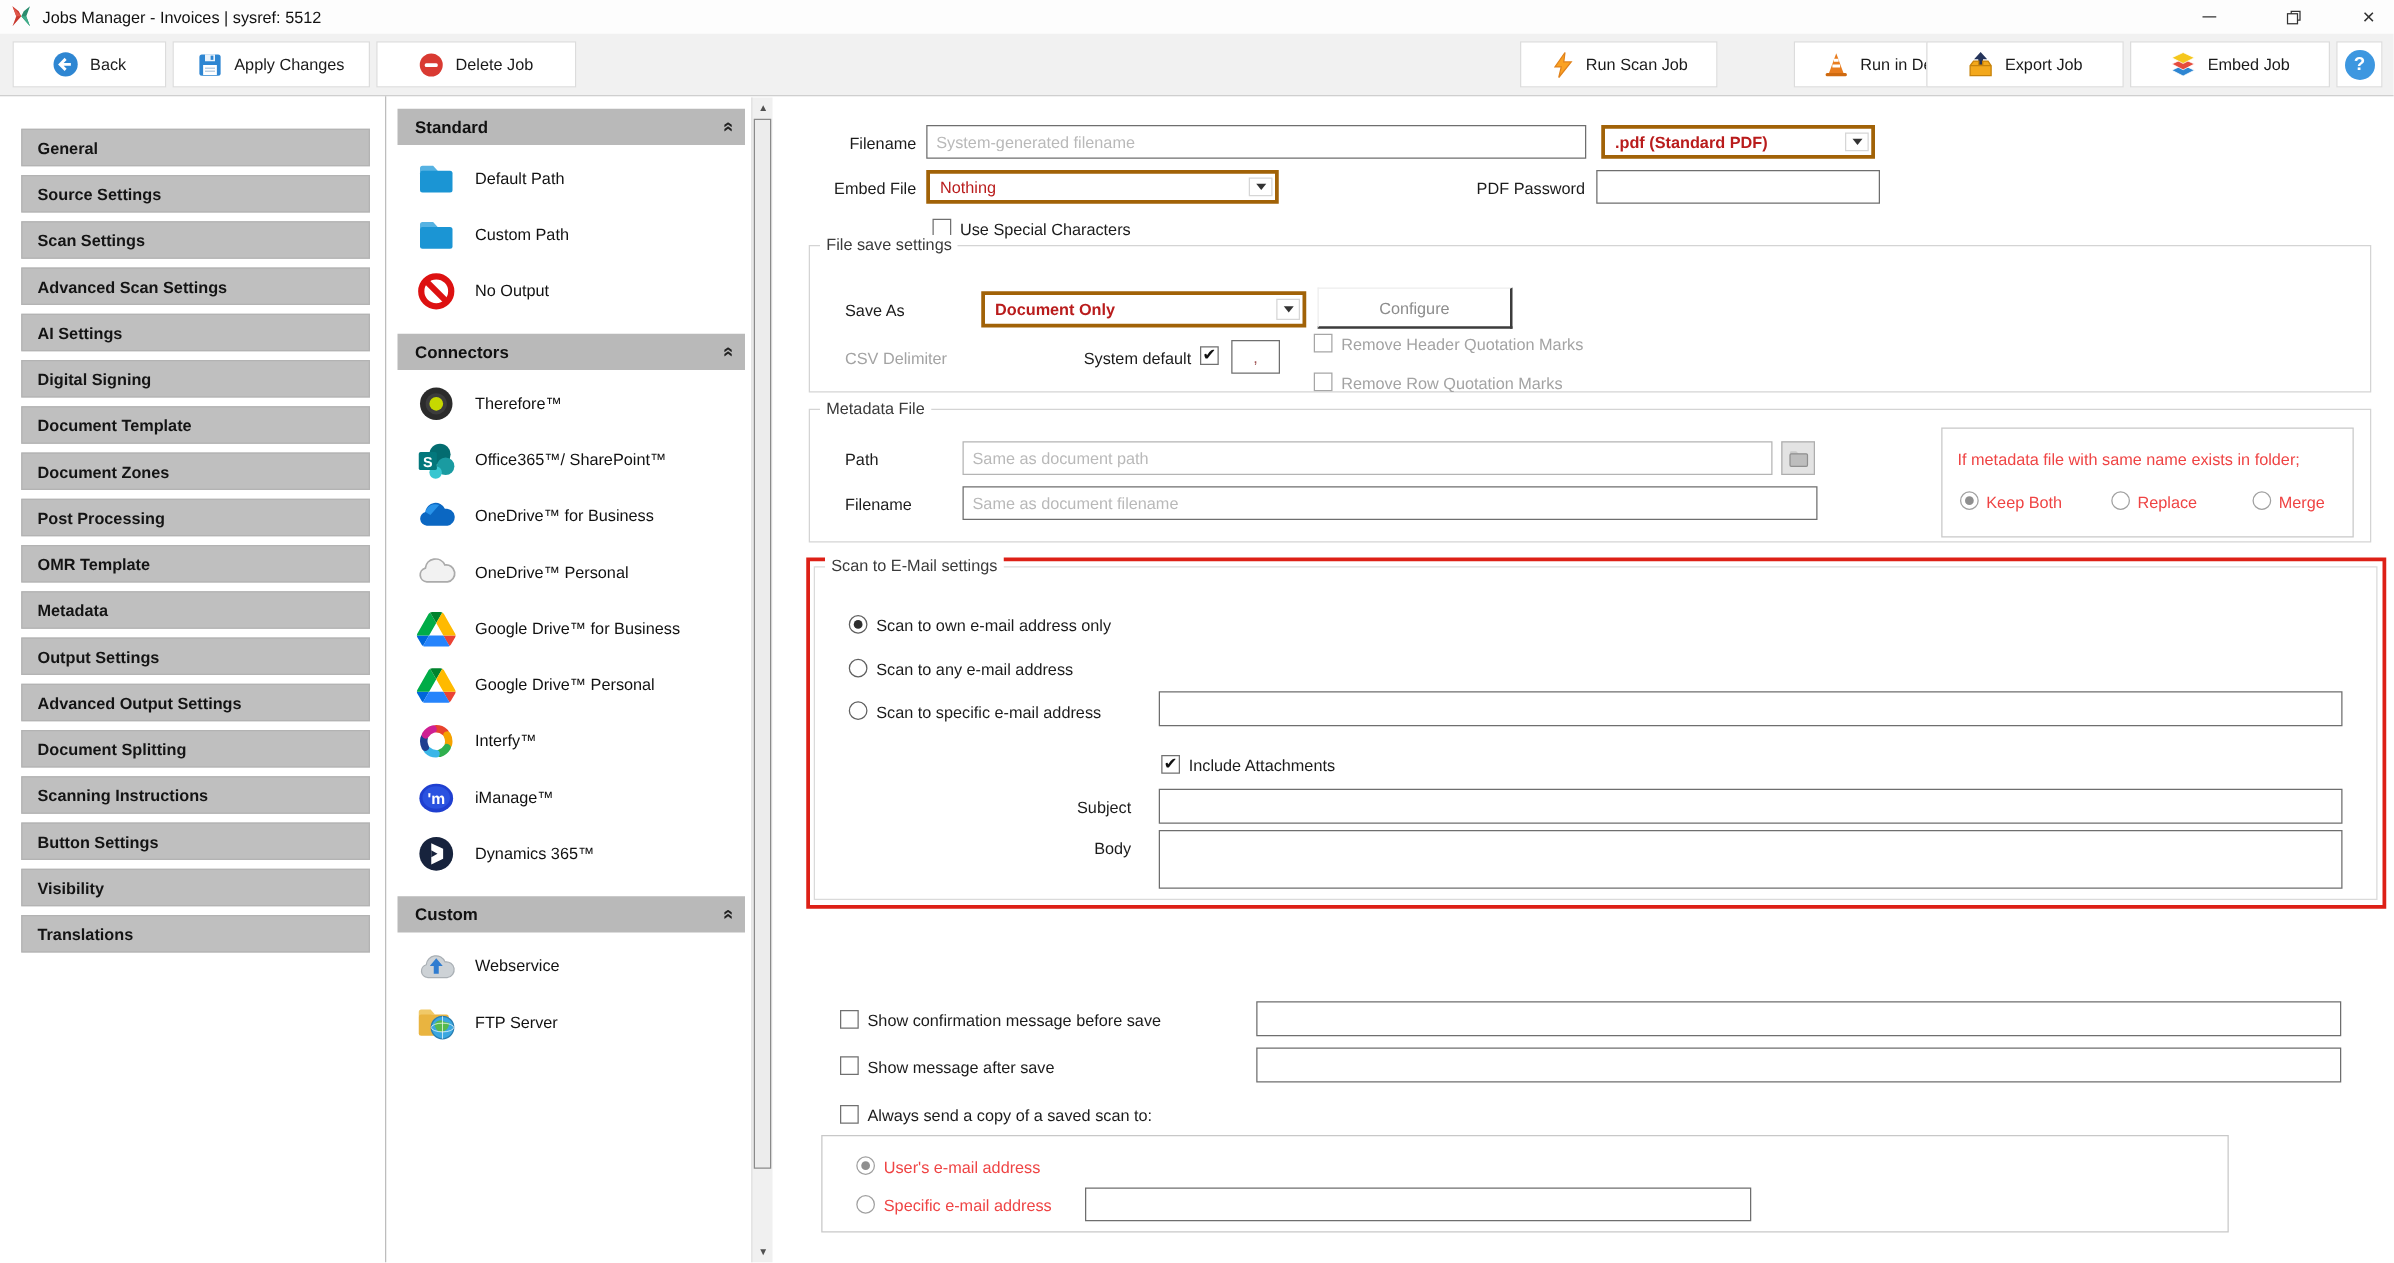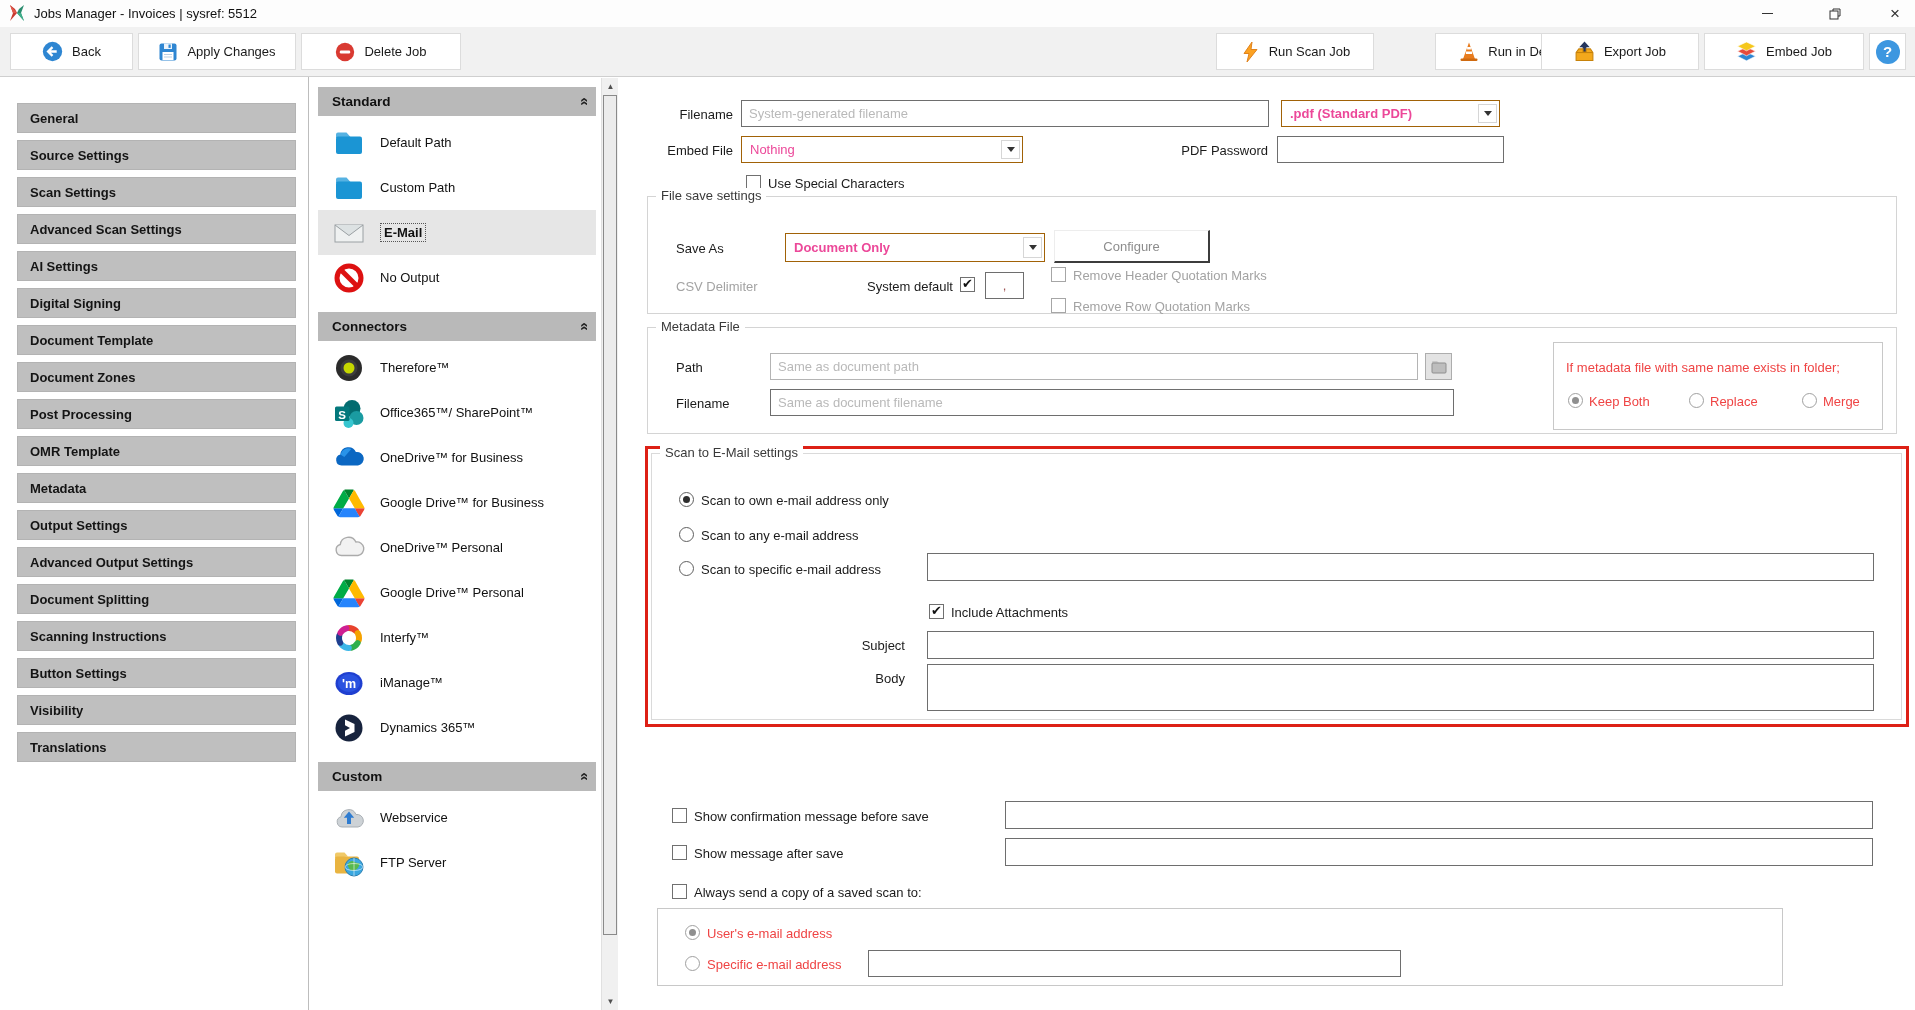--- a/index.html
+++ b/index.html
@@ -38,22 +38,22 @@
   
   .lbl{position:absolute;font-size:13px;color:#1b1b1b;white-space:nowrap}
   .lbl.r{text-align:right}
   .lbl.dis{color:#a3a3a3}
   .lbl.dim{color:#ef4444}
   .inp{position:absolute;border:1px solid #6e6e6e;background:#fff;font-family:"Liberation Sans","DejaVu Sans",sans-serif;
        font-size:13px;padding:0 7px;color:#222;box-sizing:border-box;outline:none}
   .inp::placeholder{color:#b9b9b9}
   .inp.lite{border-color:#b4b4b4}
   textarea.inp{resize:none;padding-top:4px}
-  .dd{position:absolute;background:#fff;border:1px solid #a16207;box-sizing:border-box;display:flex;align-items:center;
-      padding-left:8px;font-size:13px;color:#ec4899;cursor:default}
+  .dd{position:absolute;background:#fff;border:3px solid #a16207;box-sizing:border-box;display:flex;align-items:center;
+      padding-left:8px;font-size:13px;color:#b91c1c;cursor:default}
   .dd .caret{position:absolute;right:2px;top:3px;bottom:3px;width:17px;border:1px solid #d6d6d6;display:flex;align-items:center;justify-content:center}
   .dd .caret:after{content:"";border-left:4px solid transparent;border-right:4px solid transparent;border-top:5px solid #333}
   .dd.bold{font-weight:bold}
   .cb{position:absolute;width:15px;height:15px;border:1px solid #707070;background:#fff;box-sizing:border-box}
   .cb.checked:after{content:"✔";position:absolute;left:1px;top:-2px;font-size:13px;font-weight:bold;color:#111}
   .cb.dis{border-color:#a6a6a6}
   .rb{position:absolute;width:15px;height:15px;border:1px solid #5f5f5f;border-radius:50%;background:#fff;box-sizing:border-box}
   .rb.sel:after{content:"";position:absolute;left:3px;top:3px;width:7px;height:7px;border-radius:50%;background:#2e2e2e}
   .rb.dis{border-color:#a0a0a0}
   .rb.dis.sel:after{background:#8f8f8f}
@@ -193,29 +193,20 @@
   </div>
   <div class="mc-item">
     <span class="mc-icon">
         <svg width="34" height="34" viewBox="0 0 34 34">
           <path d="M4 12 v-3.5 a2 2 0 0 1 2-2 h8.5 l4 4.5 z" fill="#56b2e2"></path>
           <rect x="4" y="10.5" width="26" height="17.5" rx="2" fill="#1b95d4"></rect>
         </svg>
       </span>
     <span class="mc-label">Custom Path</span>
   </div>
-  <div class="mc-item selected">
-    <span class="mc-icon">
-        <svg width="34" height="34" viewBox="0 0 34 34">
-          <rect x="3" y="9" width="28" height="17" fill="#eff1f1" stroke="#9aa0a3"></rect>
-          <path d="M3 9 l14 10.5 L31 9" fill="#dde2e3" stroke="#9aa0a3"></path>
-        </svg>
-      </span>
-    <span class="mc-label">E-Mail</span>
-  </div>
   <div class="mc-item">
     <span class="mc-icon">
         <svg width="34" height="34" viewBox="0 0 34 34">
           <circle cx="17" cy="17" r="12" fill="none" stroke="#dd1111" stroke-width="5"></circle>
           <line x1="9.5" y1="9.5" x2="24.5" y2="24.5" stroke="#dd1111" stroke-width="5"></line>
         </svg>
       </span>
     <span class="mc-label">No Output</span>
   </div>
 
@@ -249,43 +240,43 @@
     <span class="mc-label">Office365™/ SharePoint™</span>
   </div>
   <div class="mc-item">
     <span class="mc-icon">
         <svg width="34" height="34" viewBox="0 0 34 34">
           <path d="M26 24.5 H9.5 a5.6 5.6 0 0 1-1.2-11 8.2 8.2 0 0 1 15.6-2.5 6.7 6.7 0 0 1 2.1 13.5z" fill="#0b67c2"></path>
           <path d="M8.3 13.5 a8.2 8.2 0 0 1 11-5.5 l-7 8 z" fill="#2f9bf0" opacity="0.85"></path>
         </svg>
       </span>
     <span class="mc-label">OneDrive™ for Business</span>
+  </div>
+  <div class="mc-item">
+    <span class="mc-icon">
+        <svg width="34" height="34" viewBox="0 0 34 34">
+          <path d="M26 24.5 H9.5 a5.6 5.6 0 0 1-1.2-11 8.2 8.2 0 0 1 15.6-2.5 6.7 6.7 0 0 1 2.1 13.5z" fill="#f2f2f2" stroke="#ababab" stroke-width="1.4"></path>
+        </svg>
+      </span>
+    <span class="mc-label">OneDrive™ Personal</span>
   </div>
   <div class="mc-item">
     <span class="mc-icon">
         <svg width="34" height="34" viewBox="0 0 34 34">
           <g transform="translate(1.5,3.5) scale(0.355)">
             <path d="m6.6 66.85 3.85 6.65c.8 1.4 1.95 2.5 3.3 3.3l13.75-23.8h-27.5c0 1.55.4 3.1 1.2 4.5z" fill="#0066da"></path>
             <path d="m43.65 25-13.75-23.8c-1.35.8-2.5 1.9-3.3 3.3l-25.4 44a9.06 9.06 0 0 0-1.2 4.5h27.5z" fill="#00ac47"></path>
             <path d="m73.55 76.8c1.35-.8 2.5-1.9 3.3-3.3l1.6-2.75 7.65-13.25c.8-1.4 1.2-2.95 1.2-4.5h-27.5l5.85 11.5z" fill="#ea4335"></path>
             <path d="m43.65 25 13.75-23.8c-1.35-.8-2.9-1.2-4.5-1.2h-18.5c-1.6 0-3.15.45-4.5 1.2z" fill="#00832d"></path>
             <path d="m59.8 53h-32.3l-13.75 23.8c1.35.8 2.9 1.2 4.5 1.2h50.8c1.6 0 3.15-.45 4.5-1.2z" fill="#2684fc"></path>
             <path d="m73.4 26.5-12.7-22c-.8-1.4-1.95-2.5-3.3-3.3l-13.75 23.8 16.15 28h27.45c0-1.55-.4-3.1-1.2-4.5z" fill="#ffba00"></path>
           </g>
         </svg>
       </span>
     <span class="mc-label">Google Drive™ for Business</span>
-  </div>
-  <div class="mc-item">
-    <span class="mc-icon">
-        <svg width="34" height="34" viewBox="0 0 34 34">
-          <path d="M26 24.5 H9.5 a5.6 5.6 0 0 1-1.2-11 8.2 8.2 0 0 1 15.6-2.5 6.7 6.7 0 0 1 2.1 13.5z" fill="#f2f2f2" stroke="#ababab" stroke-width="1.4"></path>
-        </svg>
-      </span>
-    <span class="mc-label">OneDrive™ Personal</span>
   </div>
   <div class="mc-item">
     <span class="mc-icon">
         <svg width="34" height="34" viewBox="0 0 34 34">
           <g transform="translate(1.5,3.5) scale(0.355)">
             <path d="m6.6 66.85 3.85 6.65c.8 1.4 1.95 2.5 3.3 3.3l13.75-23.8h-27.5c0 1.55.4 3.1 1.2 4.5z" fill="#0066da"></path>
             <path d="m43.65 25-13.75-23.8c-1.35.8-2.5 1.9-3.3 3.3l-25.4 44a9.06 9.06 0 0 0-1.2 4.5h27.5z" fill="#00ac47"></path>
             <path d="m73.55 76.8c1.35-.8 2.5-1.9 3.3-3.3l1.6-2.75 7.65-13.25c.8-1.4 1.2-2.95 1.2-4.5h-27.5l5.85 11.5z" fill="#ea4335"></path>
             <path d="m43.65 25 13.75-23.8c-1.35-.8-2.9-1.2-4.5-1.2h-18.5c-1.6 0-3.15.45-4.5 1.2z" fill="#00832d"></path>
             <path d="m59.8 53h-32.3l-13.75 23.8c1.35.8 2.9 1.2 4.5 1.2h50.8c1.6 0 3.15-.45 4.5-1.2z" fill="#2684fc"></path>

